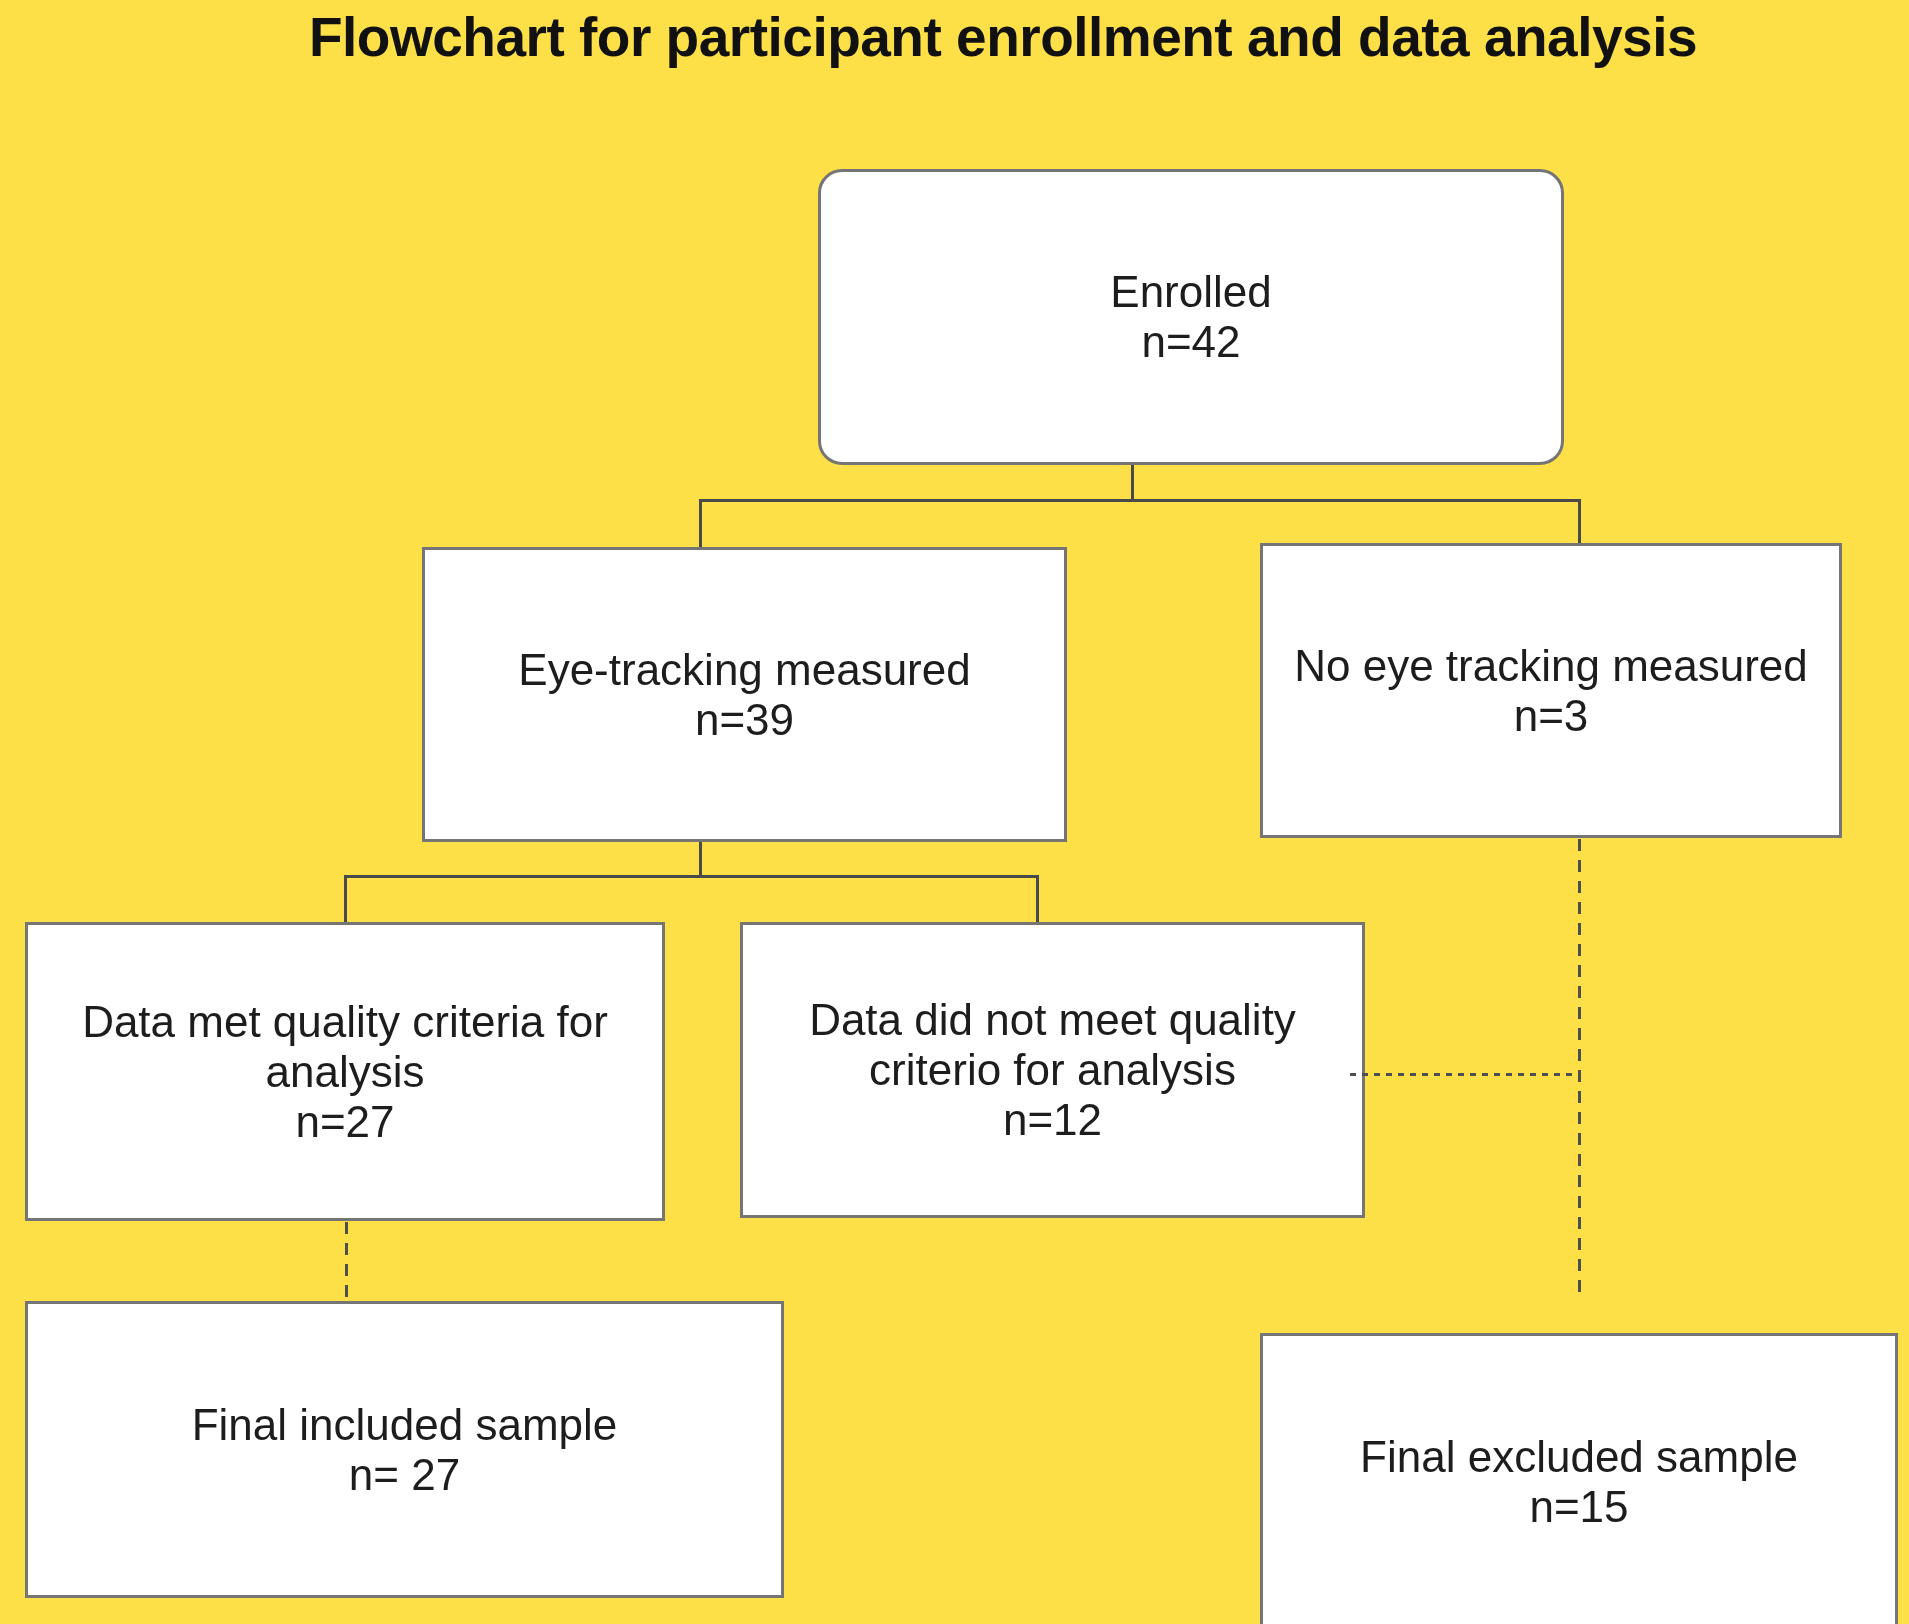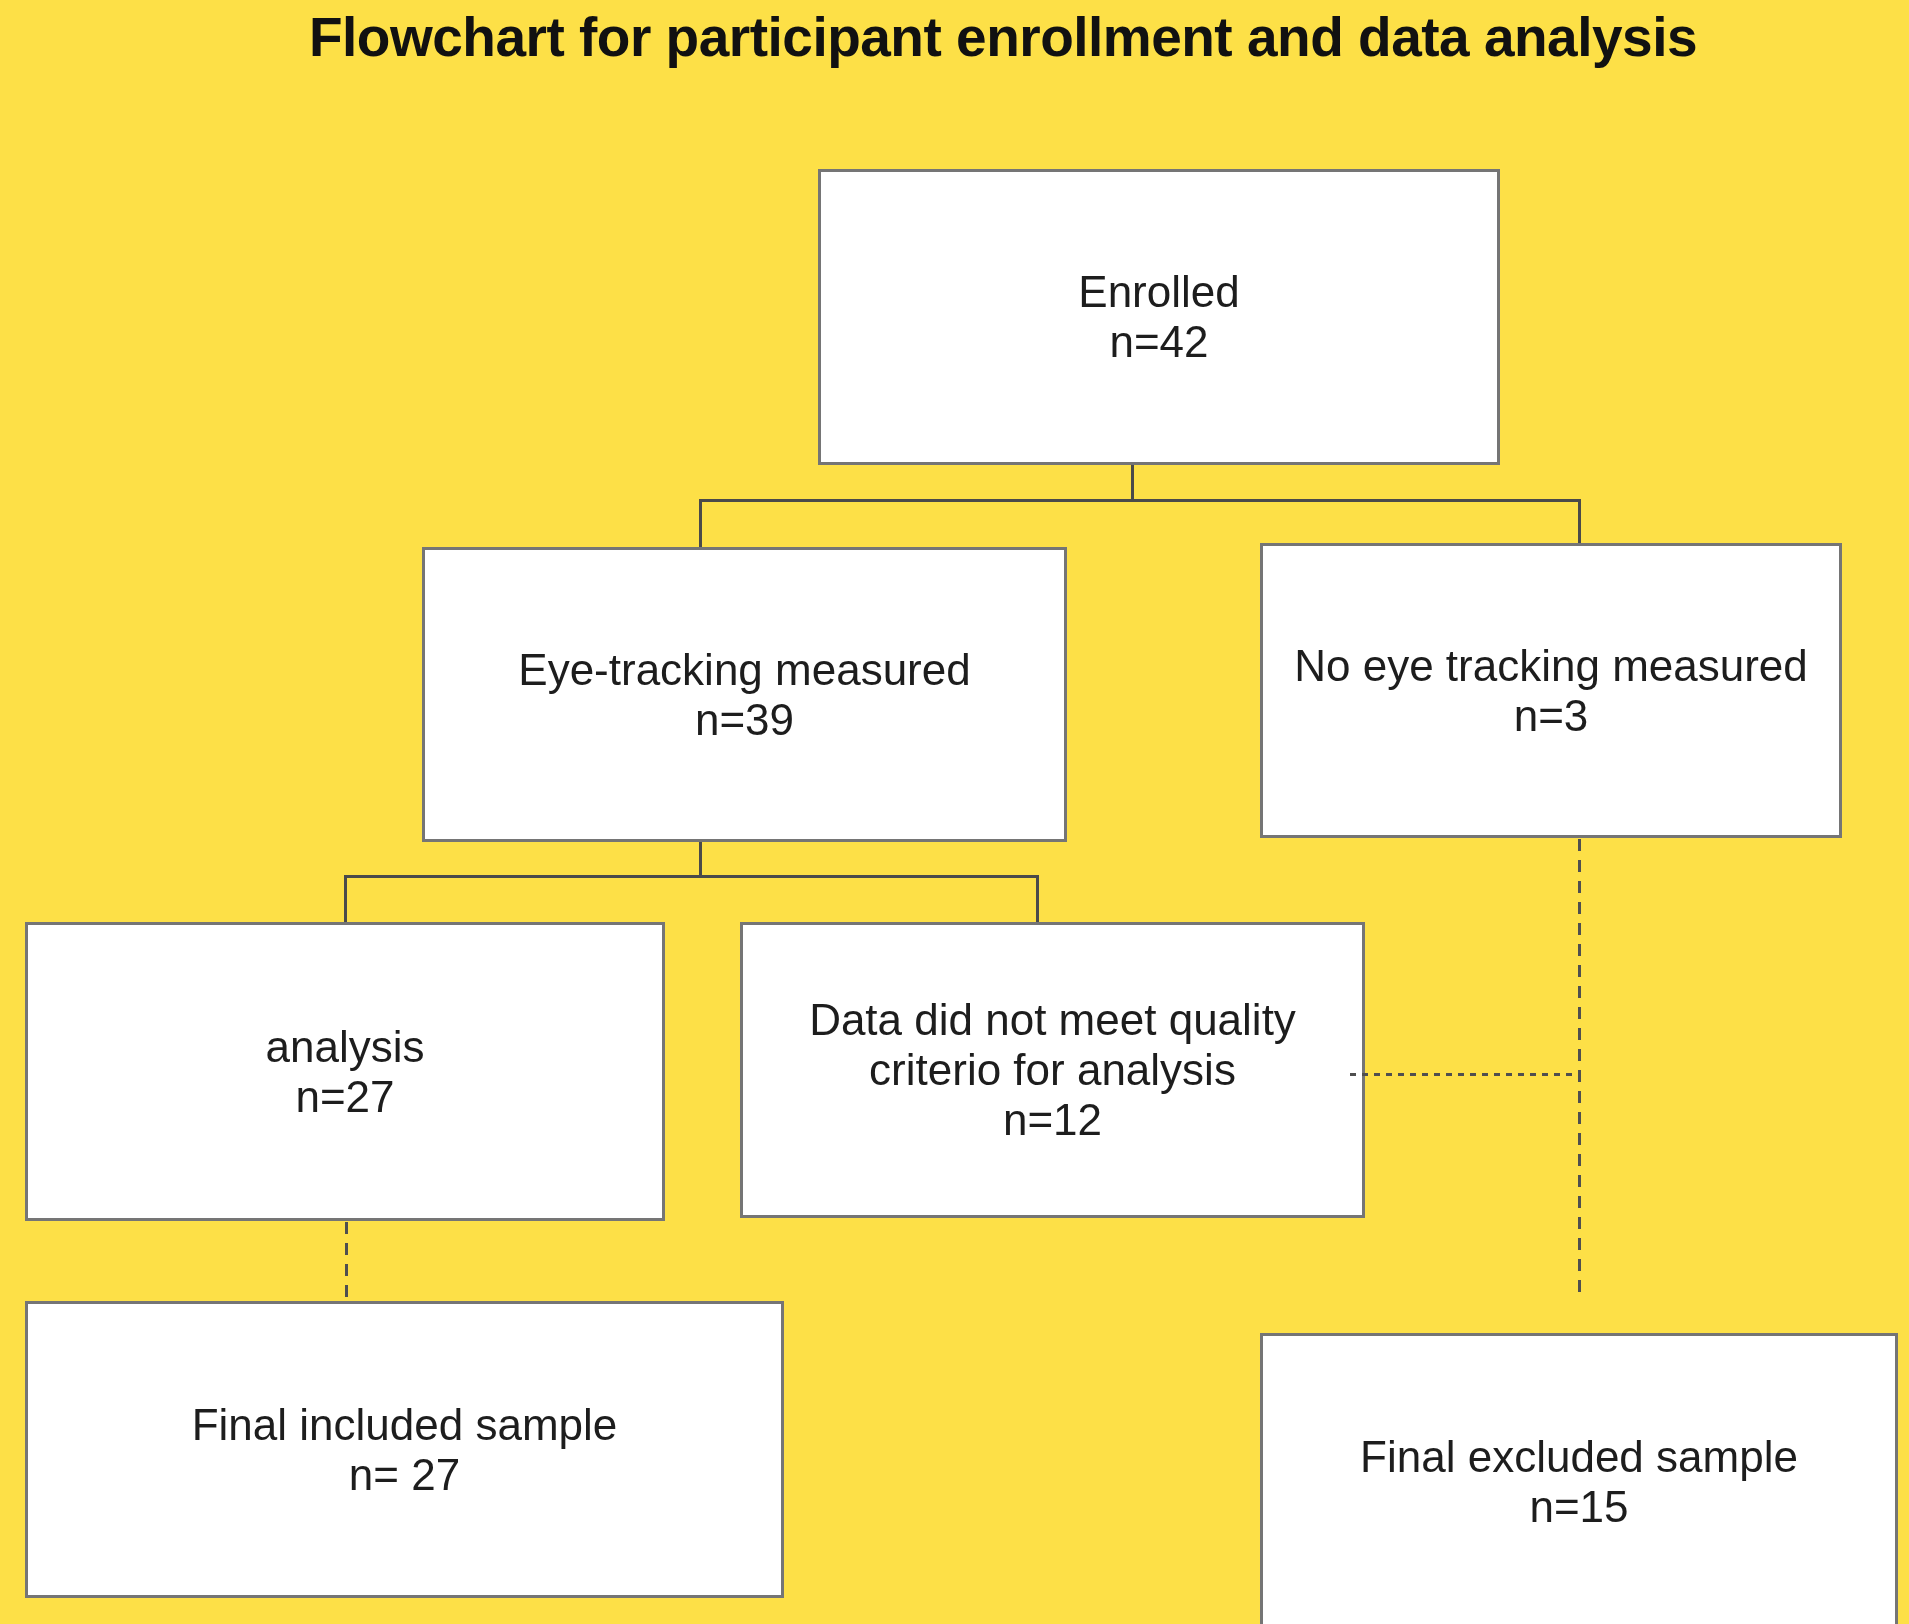--- a/index.html
+++ b/index.html
@@ -51,21 +51,21 @@
     position: absolute;
     width: 3px;
     background: repeating-linear-gradient(180deg, #4f4f4f 0 12px, transparent 12px 21px);
   }
   .dash-h {
     position: absolute;
     height: 3px;
     background: repeating-linear-gradient(90deg, #4f4f4f 0 6px, transparent 6px 12px);
   }
   
-  #box-enrolled        { left: 818px;  top: 169px;  width: 682px; height: 296px; }
+  #box-enrolled        { left: 818px;  top: 169px;  width: 746px; height: 296px; border-radius: 24px; }
   #box-eye-tracking    { left: 378px;  top: 547px;  width: 645px; height: 295px; margin-left: 44px; }
   #box-no-eye-tracking { left: 1260px; top: 543px;  width: 582px; height: 295px; }
   #box-met-quality     { left: 25px;   top: 922px;  width: 640px; height: 299px; }
   #box-not-met-quality { left: 732px;  top: 922px;  width: 625px; height: 296px; margin-left: 8px; }
   #box-final-included  { left: 25px;   top: 1301px; width: 759px; height: 297px; }
   #box-final-excluded  { left: 1260px; top: 1301px; width: 638px; height: 297px; margin-top: 32px; }
 </style>
 </head>
 <body>
 
@@ -91,20 +91,21 @@
     <span>No eye tracking measured</span>
     <span>n=3</span>
   </div>
 
   <div class="line" style="left:699px; top:842px; width:3px; height:35px;"></div>
   <div class="line" style="left:344px; top:875px; width:695px; height:3px;"></div>
   <div class="line" style="left:344px; top:875px; width:3px; height:48px;"></div>
   <div class="line" style="left:1036px; top:875px; width:3px; height:48px;"></div>
 
   <div class="fbox" id="box-met-quality">
+    <span>Data met quality criteria for</span>
     <span>analysis</span>
     <span>n=27</span>
   </div>
   <div class="fbox" id="box-not-met-quality">
     <span>Data did not meet quality</span>
     <span>criterio for analysis</span>
     <span>n=12</span>
   </div>
 
   <div class="dash-v" style="left:345px; top:1222px; height:80px;"></div>

